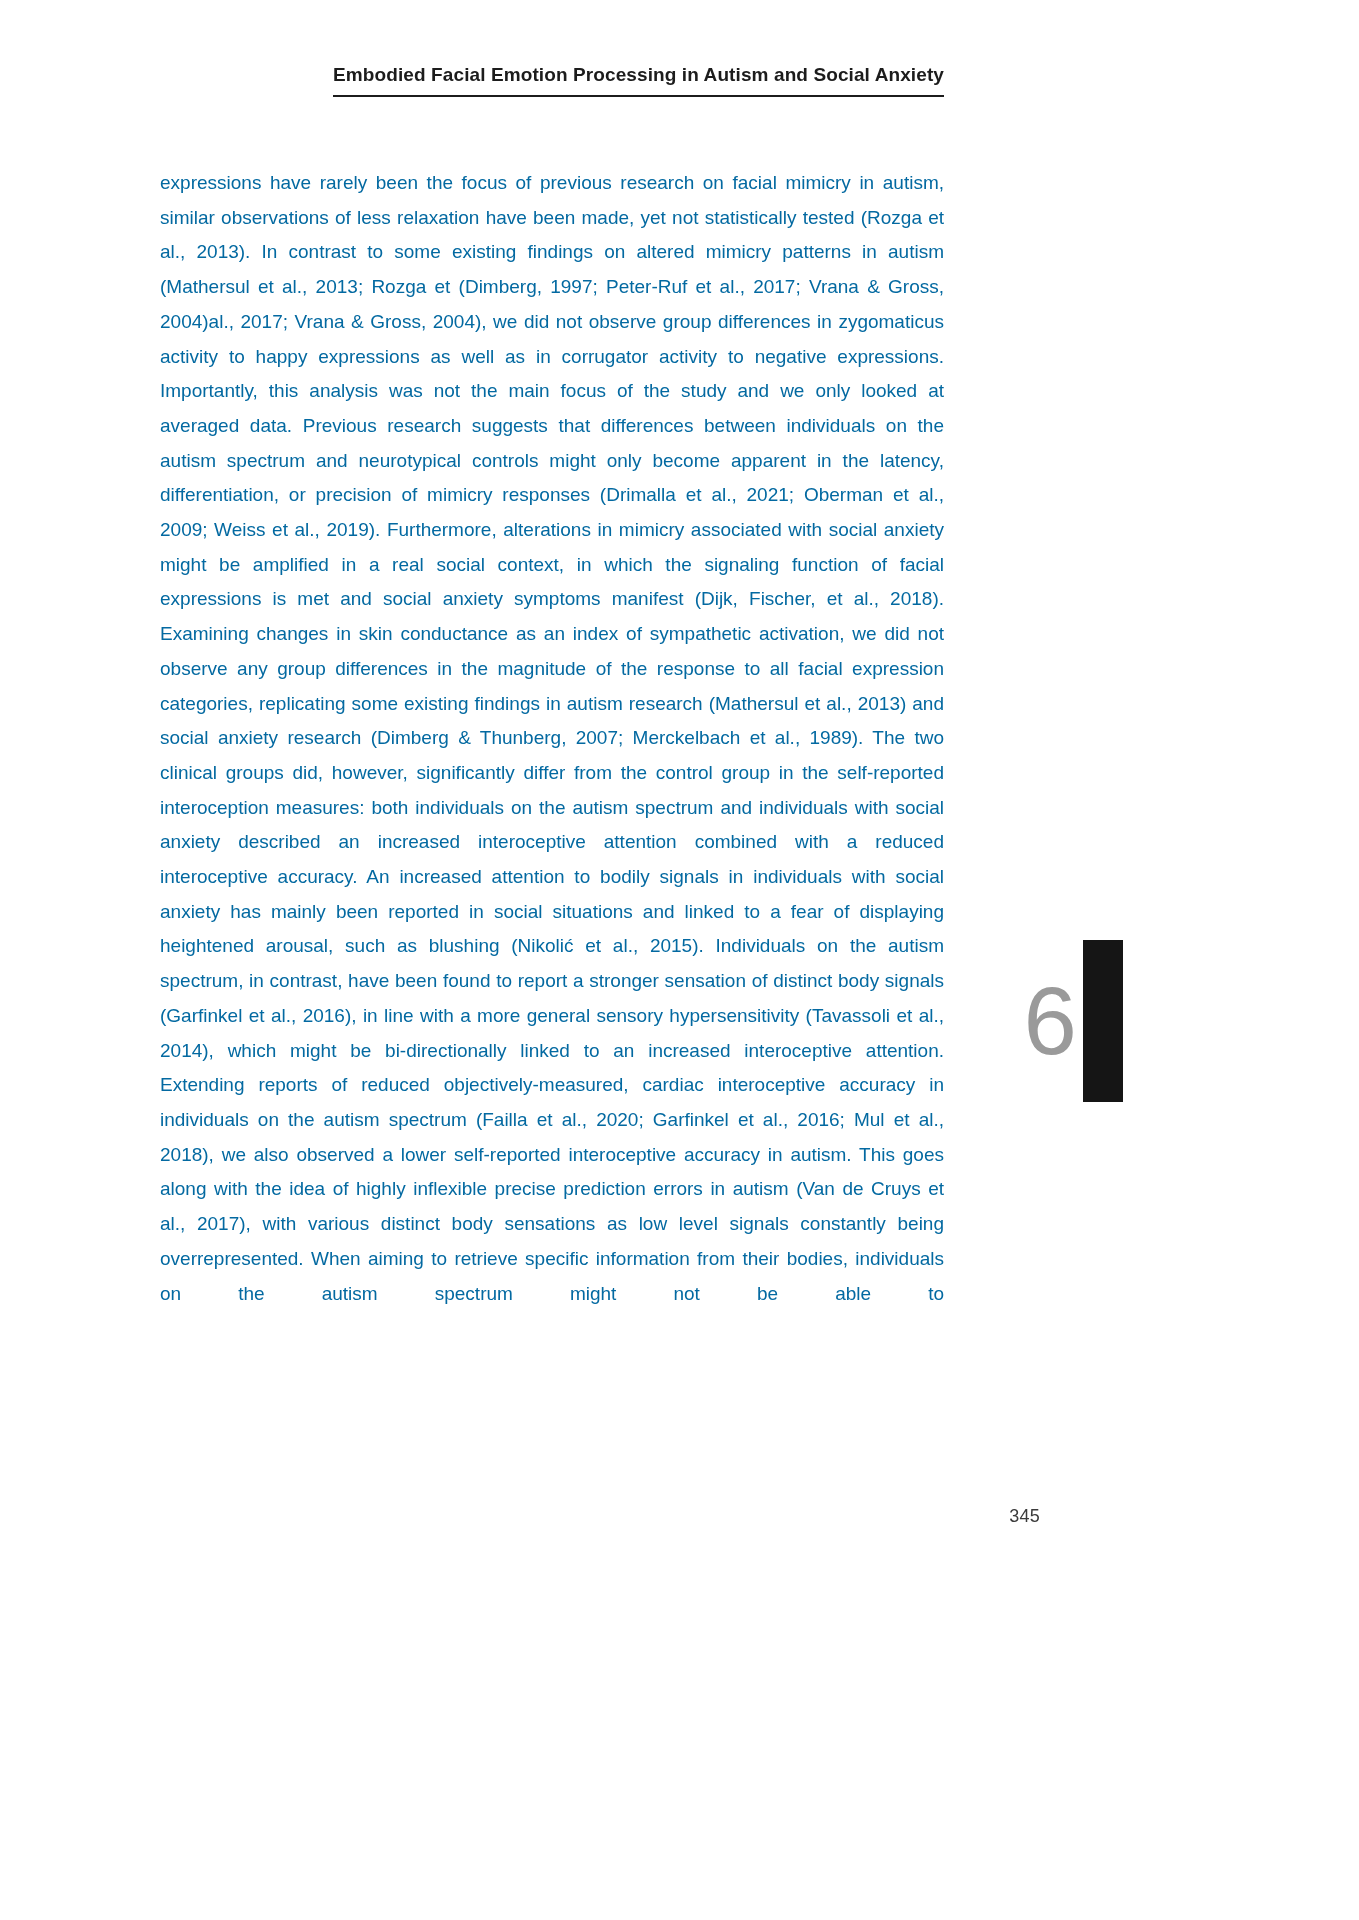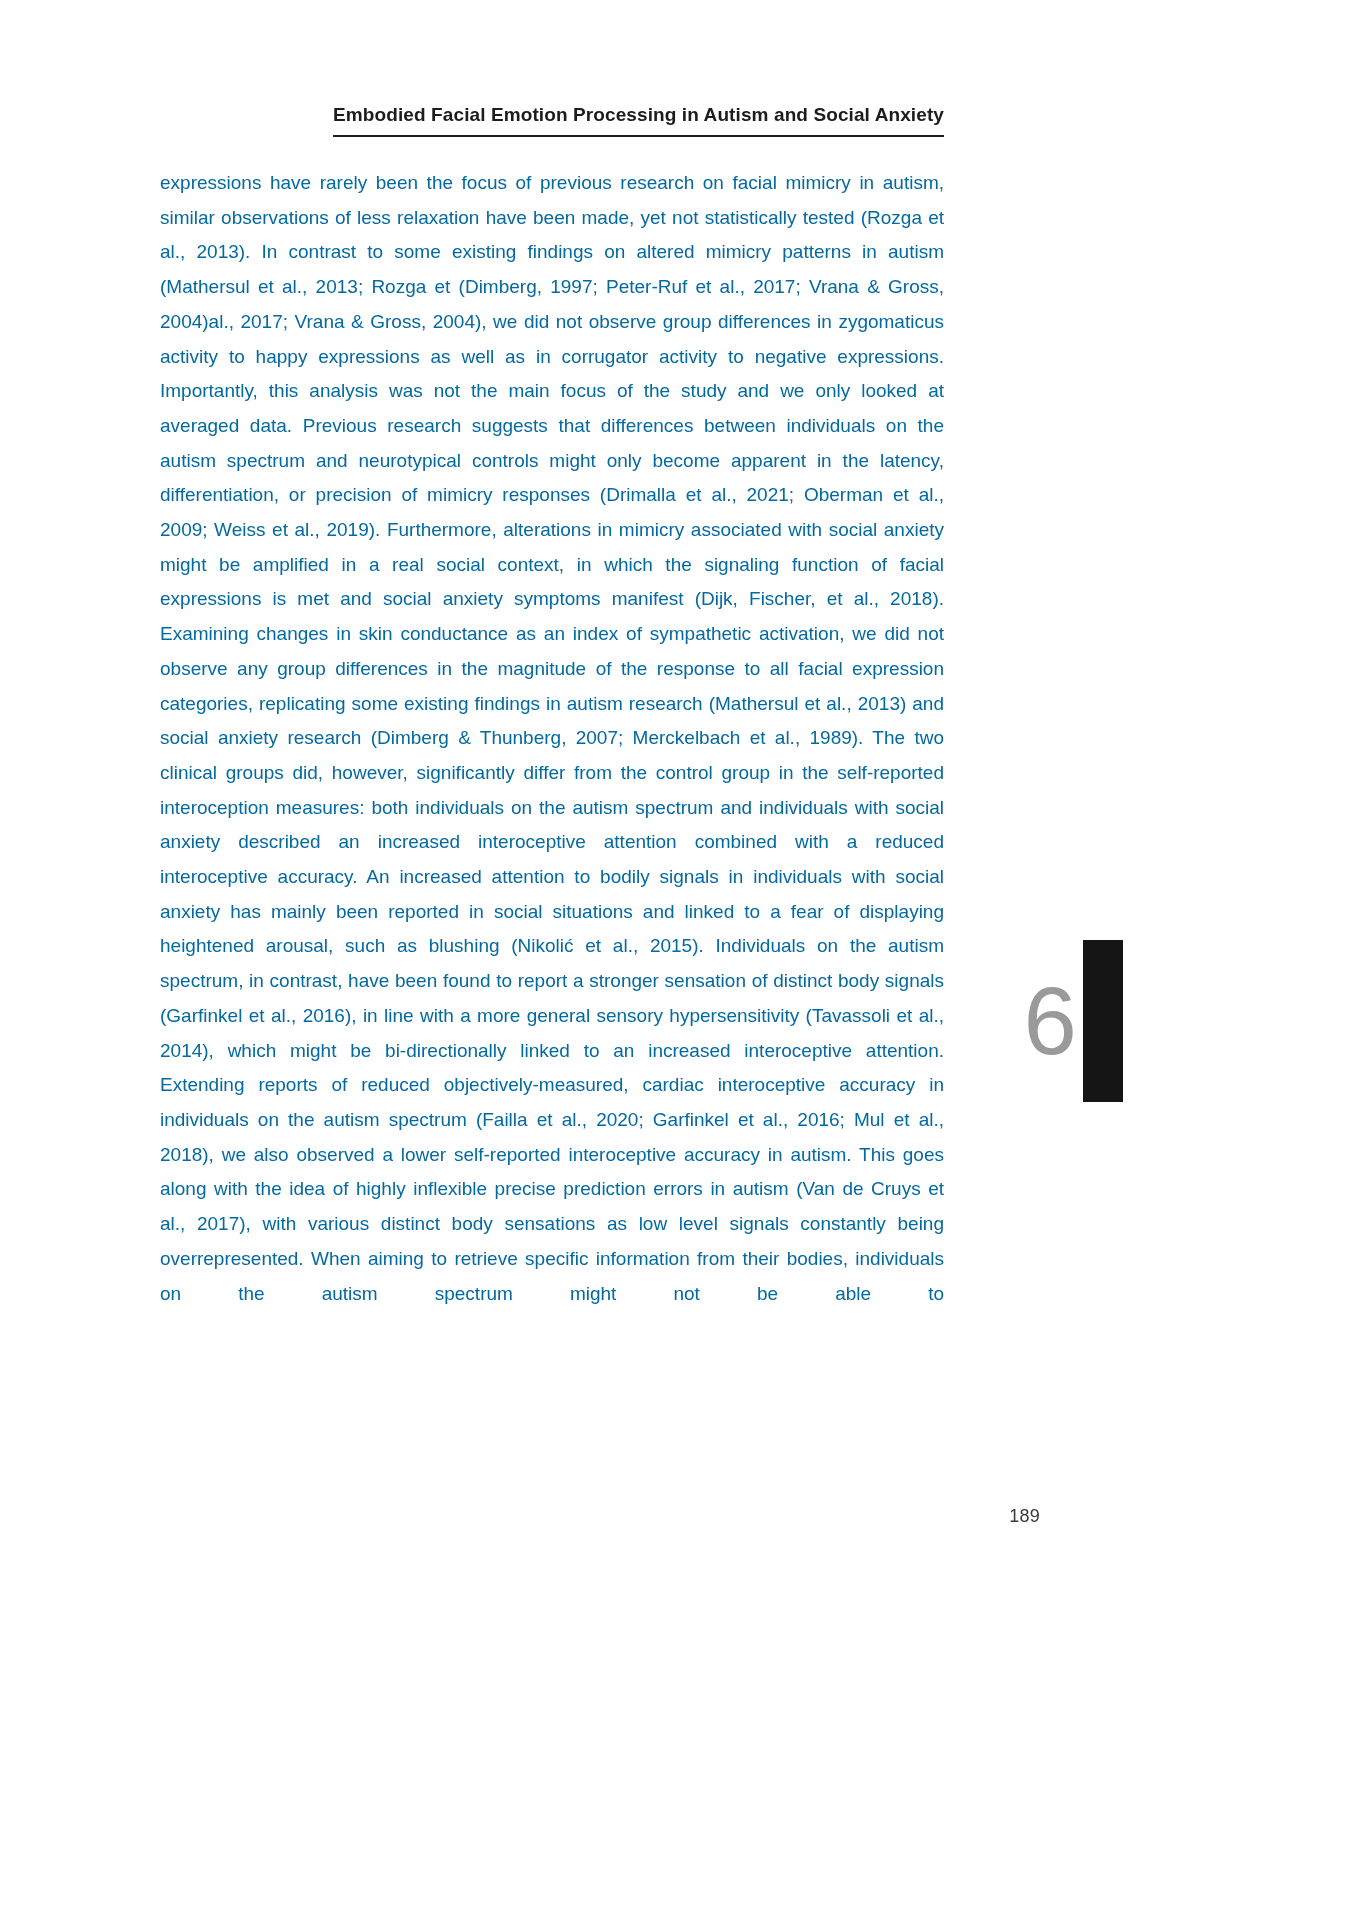--- a/index.html
+++ b/index.html
@@ -12,21 +12,20 @@
     font-family: "Liberation Sans", "DejaVu Sans", sans-serif;
     overflow: hidden;
     margin: 0 auto;
   }
   .running-head {
     position: absolute;
     top: 64px;
     left: 160px;
     width: 784px;
     text-align: right;
-    margin-top: 40px;
   }
   .running-head-text {
     display: inline-block;
     font-size: 19px;
     font-weight: bold;
     color: #1c1c1c;
     letter-spacing: 0.1px;
     padding-bottom: 9px;
     border-bottom: 2px solid #1c1c1c;
   }
@@ -90,16 +89,16 @@
   <main class="page-body">
     <p class="body-paragraph">expressions have rarely been the focus of previous research on facial mimicry in autism, similar observations of less relaxation have been made, yet not statistically tested (Rozga et al., 2013). In contrast to some existing findings on altered mimicry patterns in autism (Mathersul et al., 2013; Rozga et (Dimberg, 1997; Peter-Ruf et al., 2017; Vrana &amp; Gross, 2004)al., 2017; Vrana &amp; Gross, 2004), we did not observe group differences in zygomaticus activity to happy expressions as well as in corrugator activity to negative expressions. Importantly, this analysis was not the main focus of the study and we only looked at averaged data. Previous research suggests that differences between individuals on the autism spectrum and neurotypical controls might only become apparent in the latency, differentiation, or precision of mimicry responses (Drimalla et al., 2021; Oberman et al., 2009; Weiss et al., 2019). Furthermore, alterations in mimicry associated with social anxiety might be amplified in a real social context, in which the signaling function of facial expressions is met and social anxiety symptoms manifest (Dijk, Fischer, et al., 2018). Examining changes in skin conductance as an index of sympathetic activation, we did not observe any group differences in the magnitude of the response to all facial expression categories, replicating some existing findings in autism research (Mathersul et al., 2013) and social anxiety research (Dimberg &amp; Thunberg, 2007; Merckelbach et al., 1989). The two clinical groups did, however, significantly differ from the control group in the self-reported interoception measures: both individuals on the autism spectrum and individuals with social anxiety described an increased interoceptive attention combined with a reduced interoceptive accuracy. An increased attention to bodily signals in individuals with social anxiety has mainly been reported in social situations and linked to a fear of displaying heightened arousal, such as blushing (Nikolić et al., 2015). Individuals on the autism spectrum, in contrast, have been found to report a stronger sensation of distinct body signals (Garfinkel et al., 2016), in line with a more general sensory hypersensitivity (Tavassoli et al., 2014), which might be bi-directionally linked to an increased interoceptive attention. Extending reports of reduced objectively-measured, cardiac interoceptive accuracy in individuals on the autism spectrum (Failla et al., 2020; Garfinkel et al., 2016; Mul et al., 2018), we also observed a lower self-reported interoceptive accuracy in autism. This goes along with the idea of highly inflexible precise prediction errors in autism (Van de Cruys et al., 2017), with various distinct body sensations as low level signals constantly being overrepresented. When aiming to retrieve specific information from their bodies, individuals on the autism spectrum might not be able to</p>
   </main>
 
   <aside class="chapter-tab">
     <span class="chapter-number">6</span>
     <span class="tab-block"></span>
   </aside>
 
   <footer class="page-footer">
-    <span class="page-number">189</span>
+    <span class="page-number">345</span>
   </footer>
 
 </div>
 
 </body></html>

